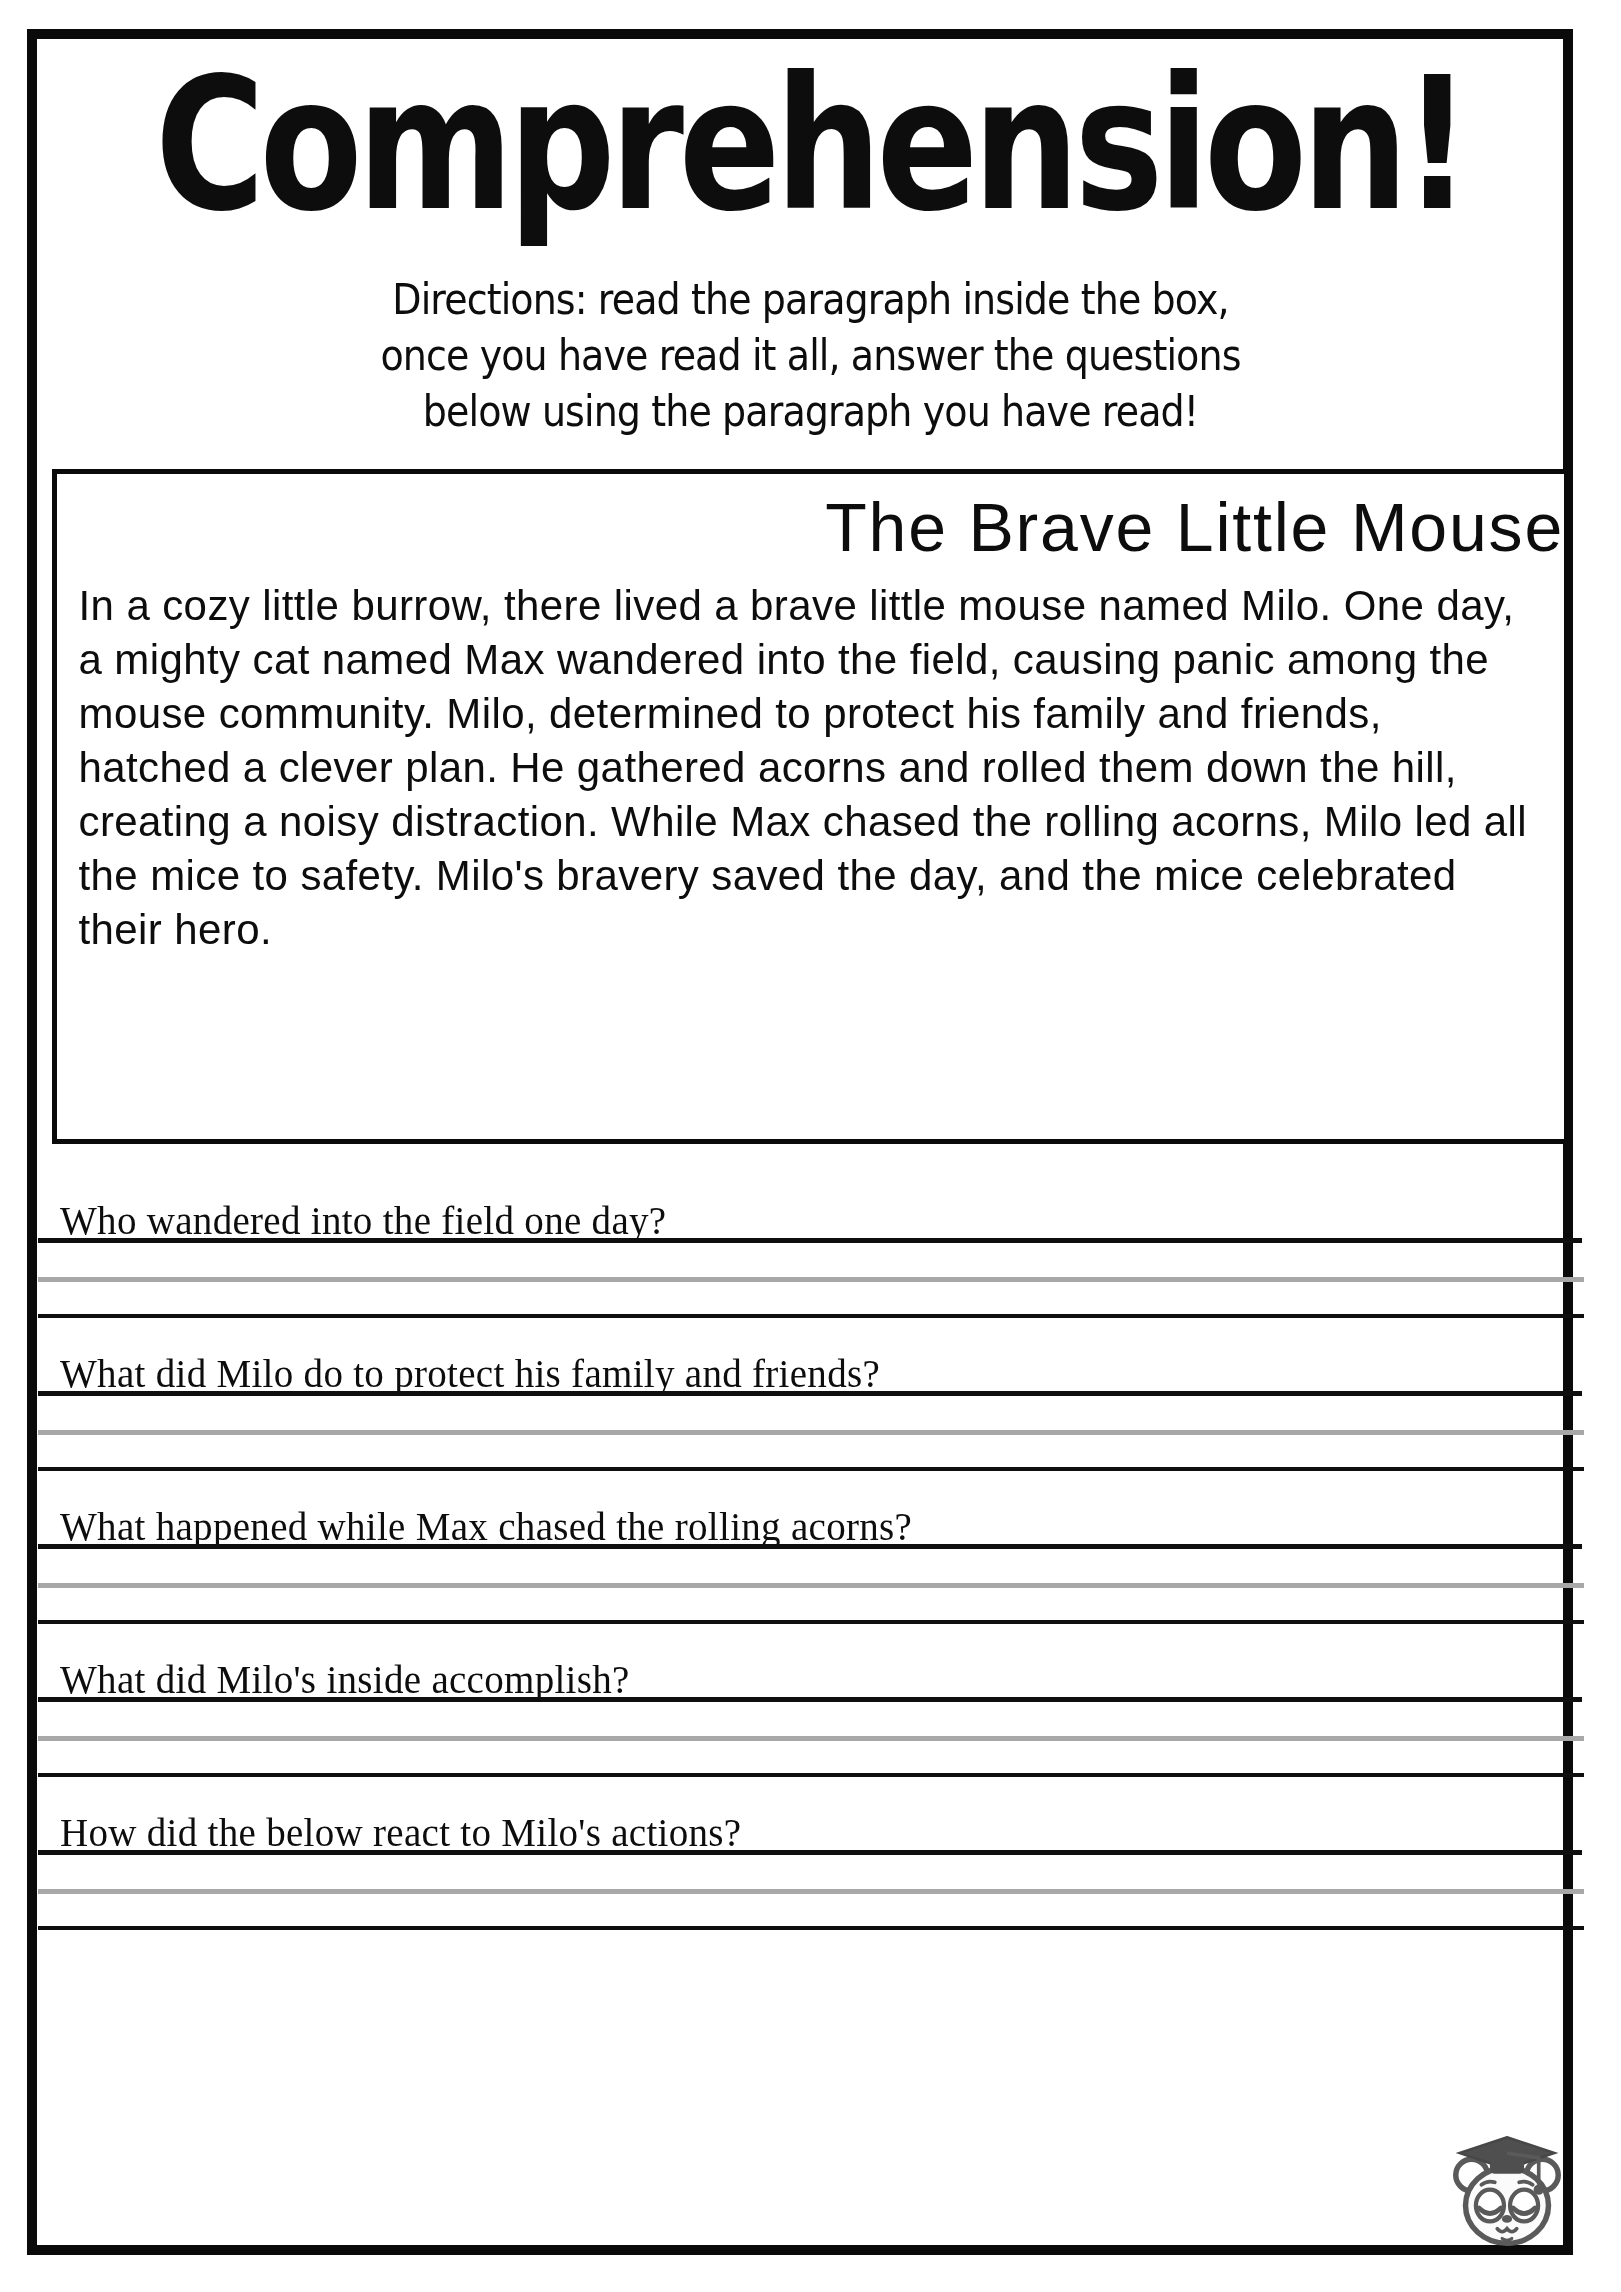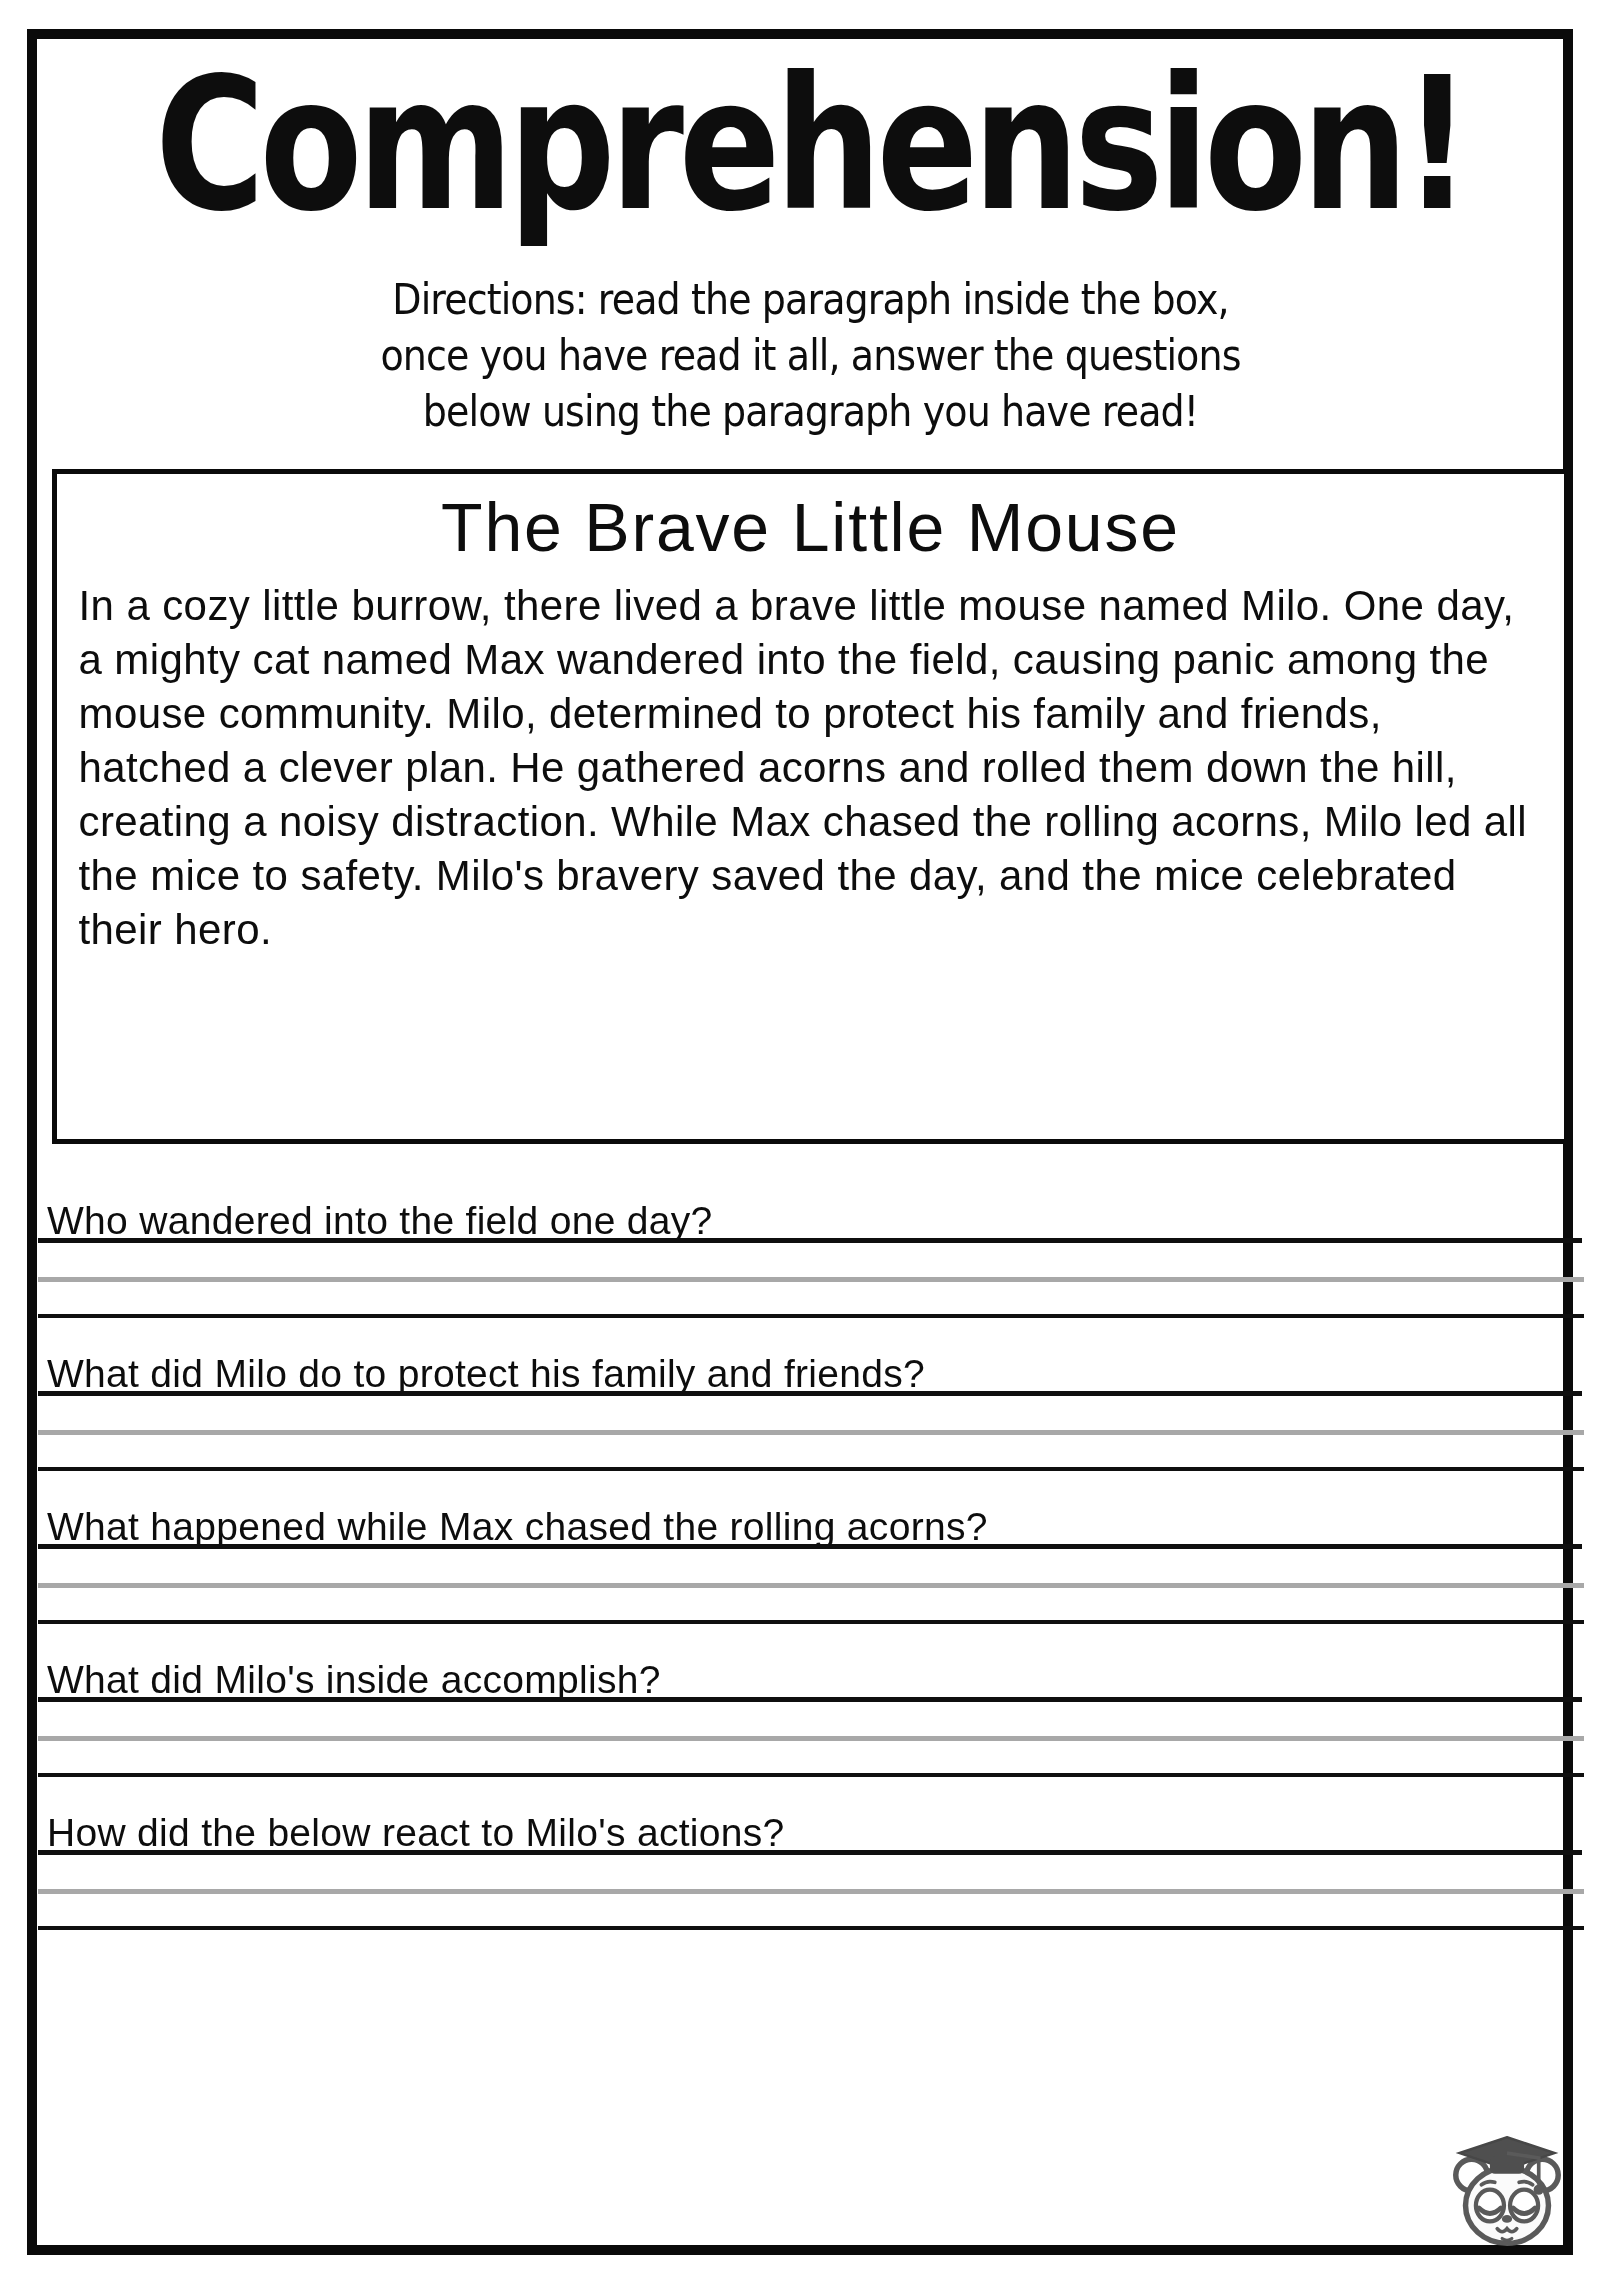--- a/index.html
+++ b/index.html
@@ -23,32 +23,32 @@
     position:absolute; top:272px; left:0; right:0;
     text-align:center; font-family:"DejaVu Sans", sans-serif;
     font-size:38px; line-height:51px; letter-spacing:-0.9px;
     transform:scaleY(1.1); transform-origin:top center;
   }
   .story-box {
     position:absolute; left:52px; top:469px; width:1517px; height:675px;
     border:5.4px solid #0a0a0a; box-sizing:border-box; background:#ffffff;
   }
   .story-title {
-    margin-top:14.3px; text-align:center;
+    margin-top:14.3px; text-align:right;
     font-size:68px; letter-spacing:1.8px; font-weight:normal;
   }
   .story-para {
     margin:12.5px 21.5px 0 21.5px;
     font-size:42px; line-height:54px; letter-spacing:0.4px;
   }
   .questions { position:absolute; left:38px; top:1196px; width:1546px; }
   .q { position:relative; margin-bottom:31px; }
   .q-text {
-    font-size:39px; line-height:50px; height:50px; padding-left:9px;
-    letter-spacing:0.3px; white-space:nowrap;
+    font-size:39px; line-height:50px; height:50px; padding-left:22px;
+    letter-spacing:0.3px; white-space:nowrap;font-family:Liberation Serif, serif;
   }
   .q-underline { position:absolute; left:0; right:1.8px; top:42px; height:4.5px; background:#0f0f0f; }
   .ln-gray  { height:4.5px; background:#a8a8a8; margin-top:31px; }
   .ln-black { height:4.5px; background:#0f0f0f; margin-top:32px; }
   .logo { position:absolute; left:1446px; top:2136px; width:122px; height:122px; }
   .logo svg { width:100%; height:100%; }
 </style>
 </head>
 <body>
 

